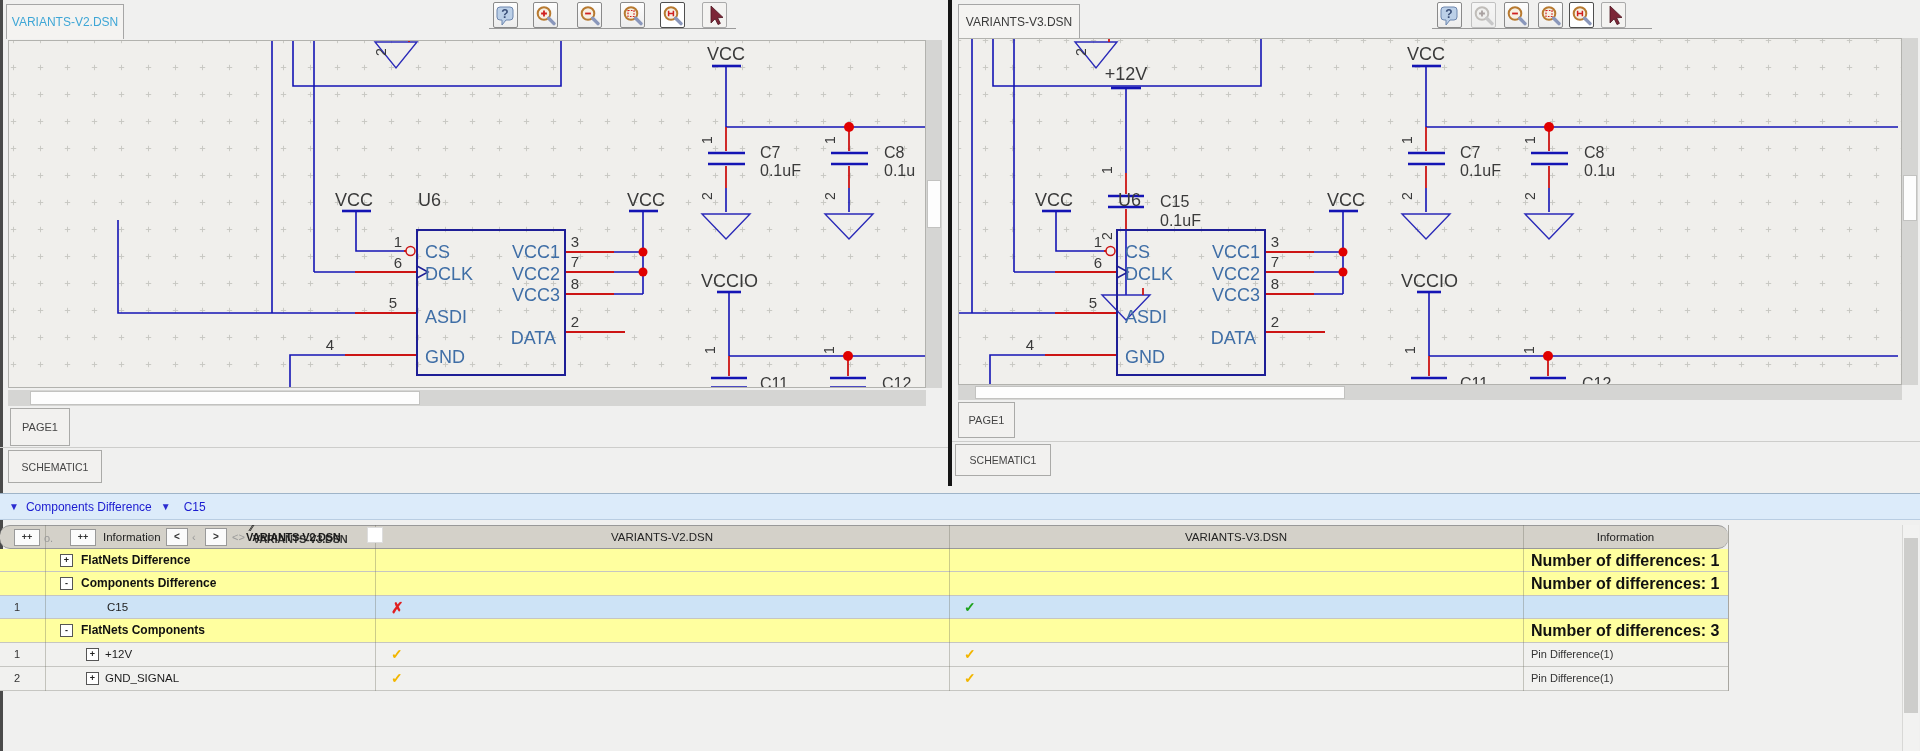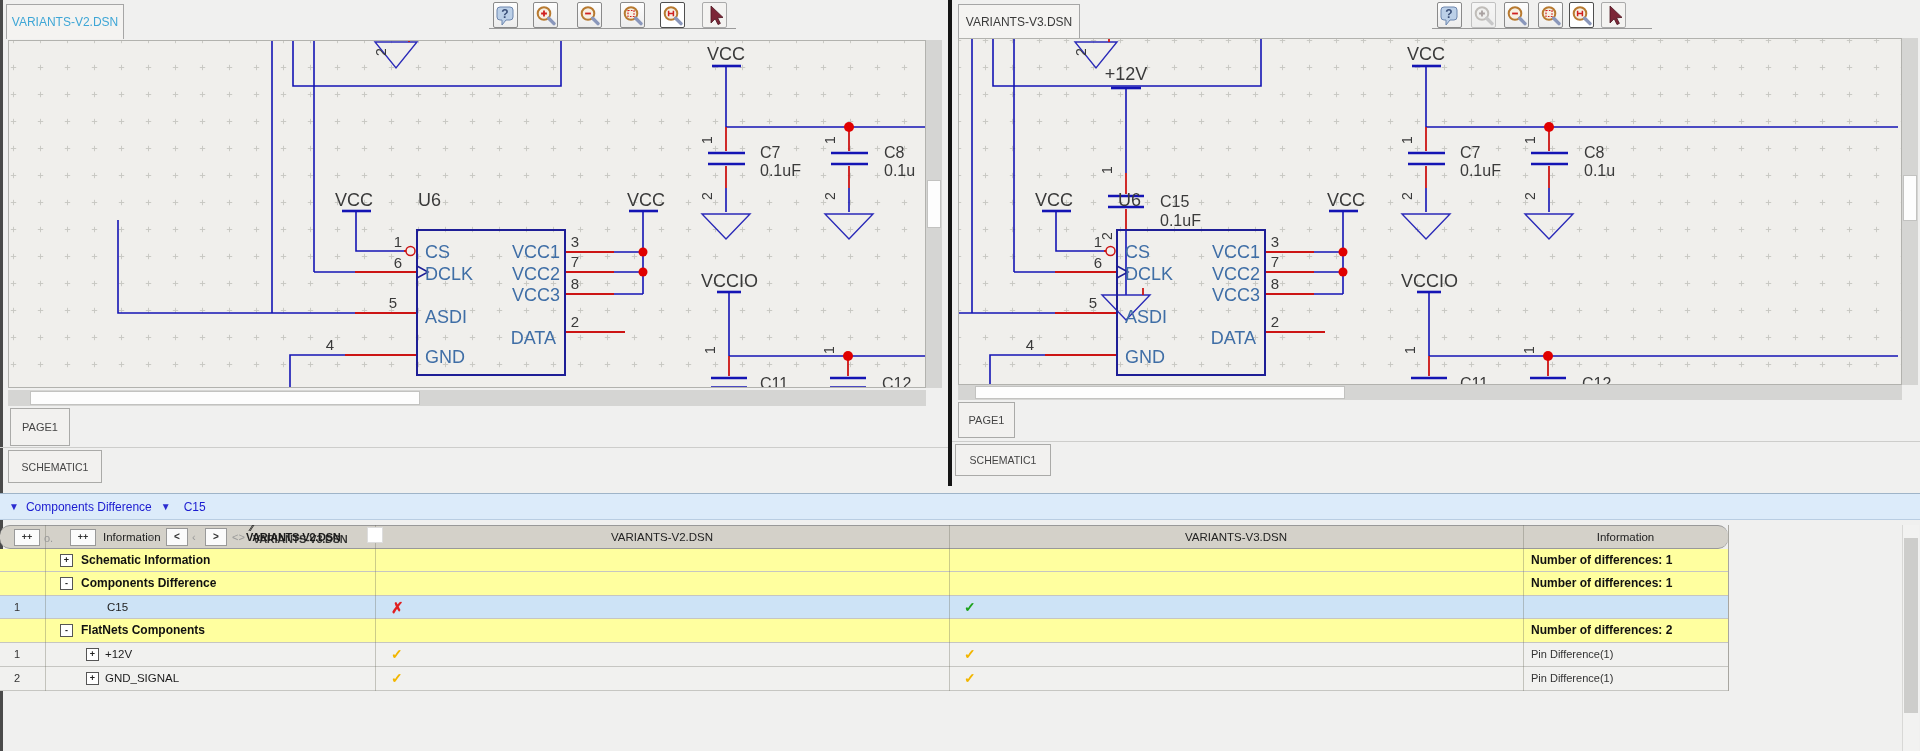--- a/index.html
+++ b/index.html
@@ -42,21 +42,21 @@
   .cell-num{position:absolute;left:14px;top:0;line-height:23px;font-size:11px;color:#333;}
   .expandbox{position:absolute;top:5px;width:13px;height:13px;background:#fff;border:1px solid #555;
              box-sizing:border-box;font-size:9px;font-weight:bold;line-height:11px;text-align:center;color:#222;}
   .row-label{position:absolute;top:0;line-height:23px;}
   .row-label.bold{font-weight:bold;font-size:12px;color:#111;}
   .mark{position:absolute;top:0;line-height:23px;font-weight:bold;font-size:14px;}
   .mark.fail{color:#e02020;font-size:15px;}
   .mark.pass{color:#1ea21e;}
   .mark.warn{color:#f2b600;}
   .cell-info{position:absolute;left:1531px;top:0;line-height:23px;}
-  .cell-info.bold{font-weight:bold;color:#111;font-size:12px;}
+  .cell-info.bold{font-weight:bold;color:#111;font-size:16px;}
   .cell-info.reg{color:#333;font-size:11px;}
   .colline{top:525px;height:166px;width:1px;background:rgba(110,110,95,.35);}
   .tbl-right{left:1728px;top:525px;width:1px;height:166px;background:#a8a6a0;}
   
   .gbtn{position:absolute;background:#fbfbfb;border:1px solid #999;box-sizing:border-box;
         font-size:9px;font-weight:bold;color:#333;text-align:center;}
   .ggray{position:absolute;color:#9a9a9a;font-size:11px;}
   .ghost{position:absolute;font-size:11px;font-weight:bold;color:#1a1a1a;letter-spacing:-0.3px;white-space:nowrap;}
   
   svg text{font-family:"Liberation Sans",sans-serif;}
@@ -421,38 +421,38 @@
 
   <div class="abs thead">
     <div class="hc" style="left:103px;width:100px;text-align:left;">Information</div>
     <div class="hc" style="left:375px;width:574px;">VARIANTS-V2.DSN</div>
     <div class="hc" style="left:949px;width:574px;">VARIANTS-V3.DSN</div>
     <div class="hc" style="left:1523px;width:205px;">Information</div>
   </div>
 
   <div class="abs trow yellow" style="top:549px;height:23px;">
     <span class="expandbox" style="left:60px;">+</span>
-    <span class="row-label bold" style="left:81px;">Schematic Information</span>
+    <span class="row-label bold" style="left:81px;">FlatNets Difference</span>
     <span class="cell-info bold">Number of differences: 1</span>
   </div>
   <div class="abs trow yellow" style="top:572px;height:24px;">
     <span class="expandbox" style="left:60px;">-</span>
     <span class="row-label bold" style="left:81px;">Components Difference</span>
     <span class="cell-info bold">Number of differences: 1</span>
   </div>
   <div class="abs trow sel" style="top:596px;height:23px;">
     <span class="cell-num">1</span>
     <span class="row-label" style="left:107px;">C15</span>
     <span class="mark fail" style="left:391px;">✗</span>
     <span class="mark pass" style="left:964px;">✓</span>
   </div>
   <div class="abs trow yellow" style="top:619px;height:24px;">
     <span class="expandbox" style="left:60px;">-</span>
     <span class="row-label bold" style="left:81px;">FlatNets Components</span>
-    <span class="cell-info bold">Number of differences: 2</span>
+    <span class="cell-info bold">Number of differences: 3</span>
   </div>
   <div class="abs trow plain" style="top:643px;height:24px;">
     <span class="cell-num">1</span>
     <span class="expandbox" style="left:86px;">+</span>
     <span class="row-label" style="left:105px;">+12V</span>
     <span class="mark warn" style="left:391px;">✓</span>
     <span class="mark warn" style="left:964px;">✓</span>
     <span class="cell-info reg">Pin Difference(1)</span>
   </div>
   <div class="abs trow plain" style="top:667px;height:24px;">

